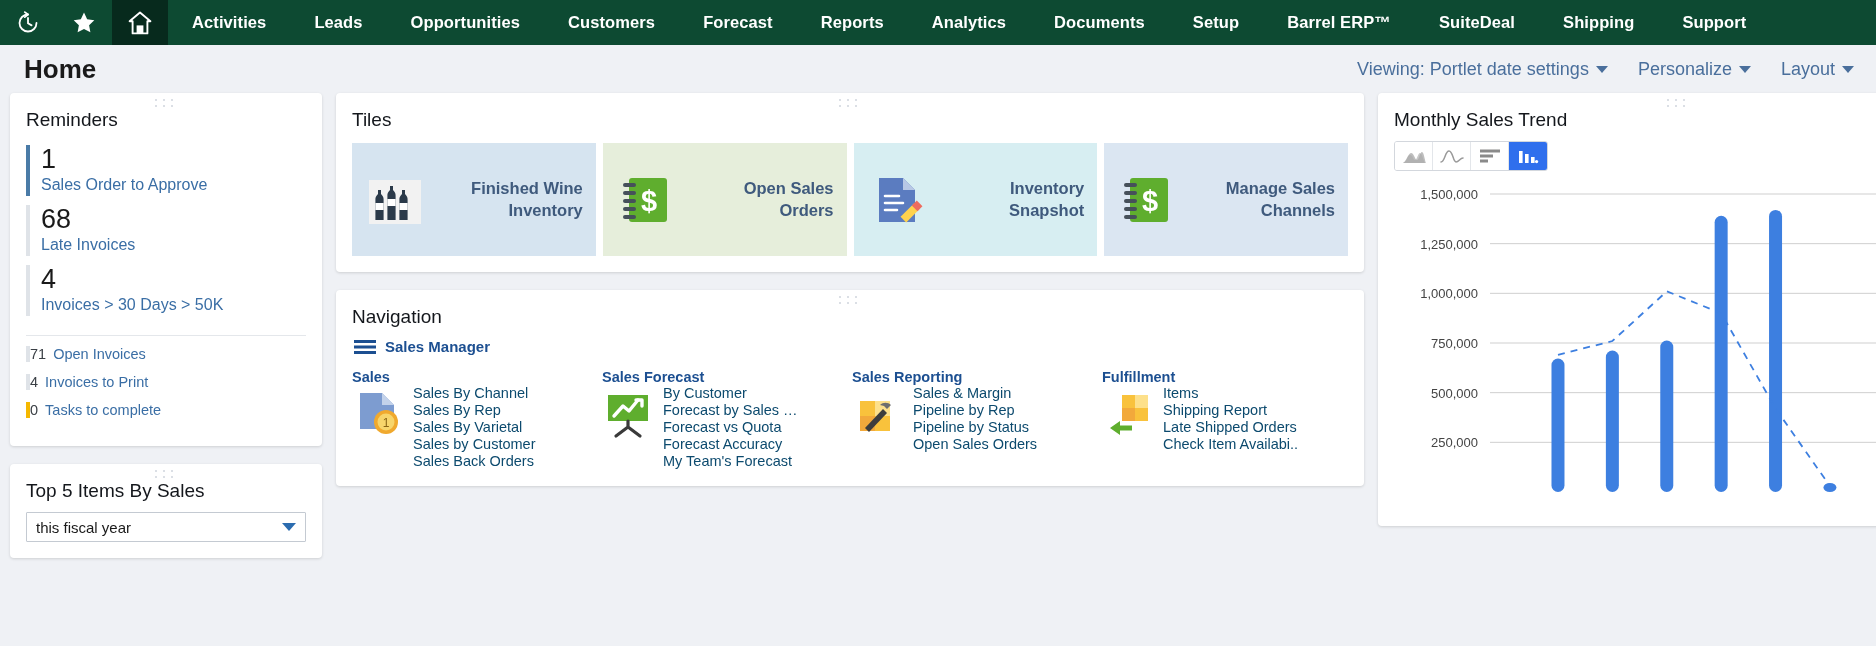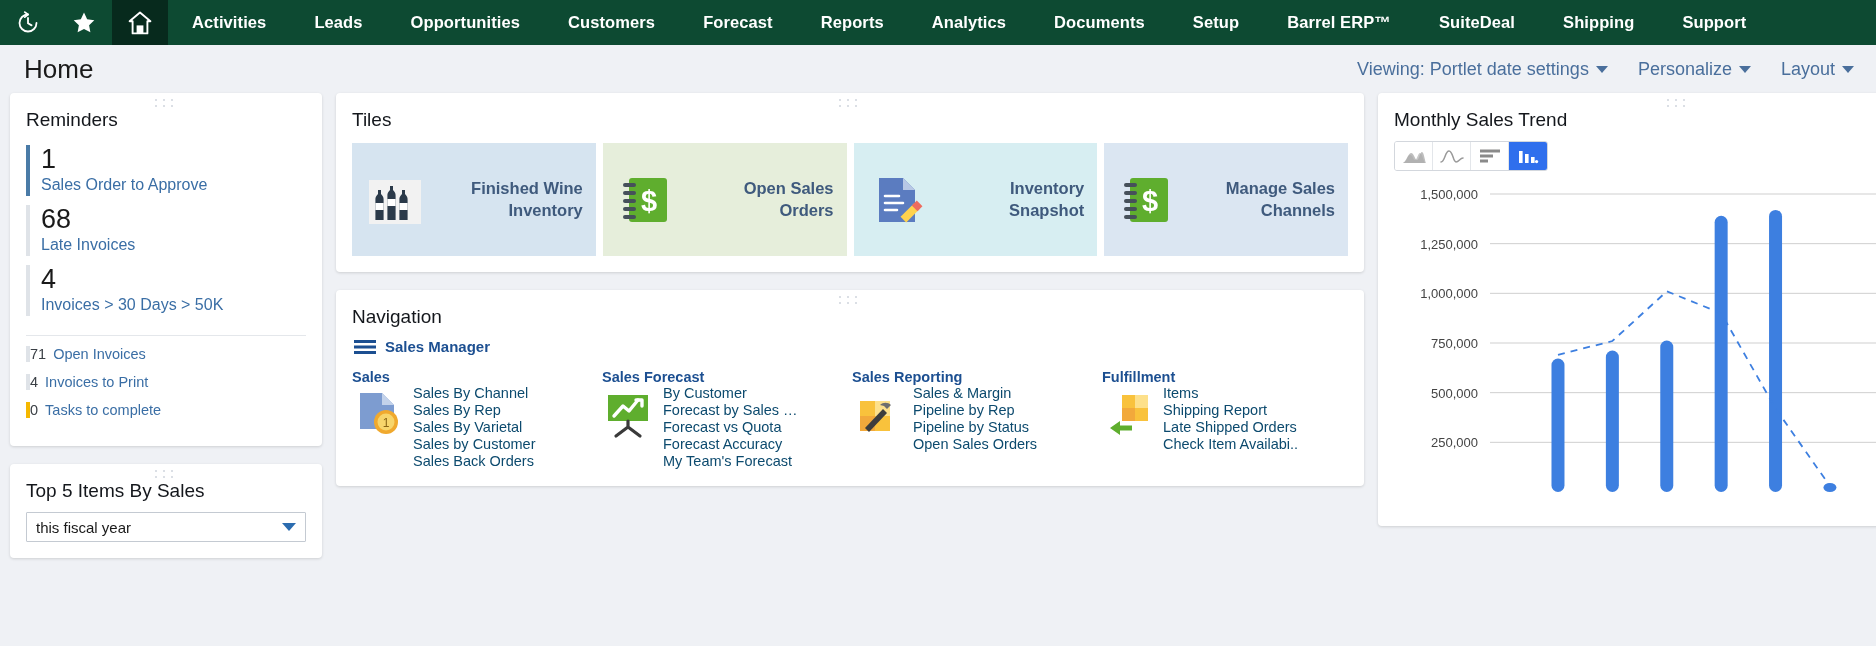--- a/index.html
+++ b/index.html
@@ -43,21 +43,21 @@
     height: 48px;
     display: flex;
     align-items: center;
     justify-content: space-between;
     padding: 0 22px 0 24px;
     background: #eff1f5;
   }
   .page-title {
     font-size: 26px;
     color: #1a1a1a;
-    font-weight: normal;
+    font-weight: bold;
   }
   .head-actions { display: flex; align-items: center; gap: 30px; }
   .head-action {
     font-size: 18px;
     color: #4a6f9c;
     display: flex; align-items: center; gap: 7px;
     cursor: pointer;
   }
   .caret {
     width: 0; height: 0;

